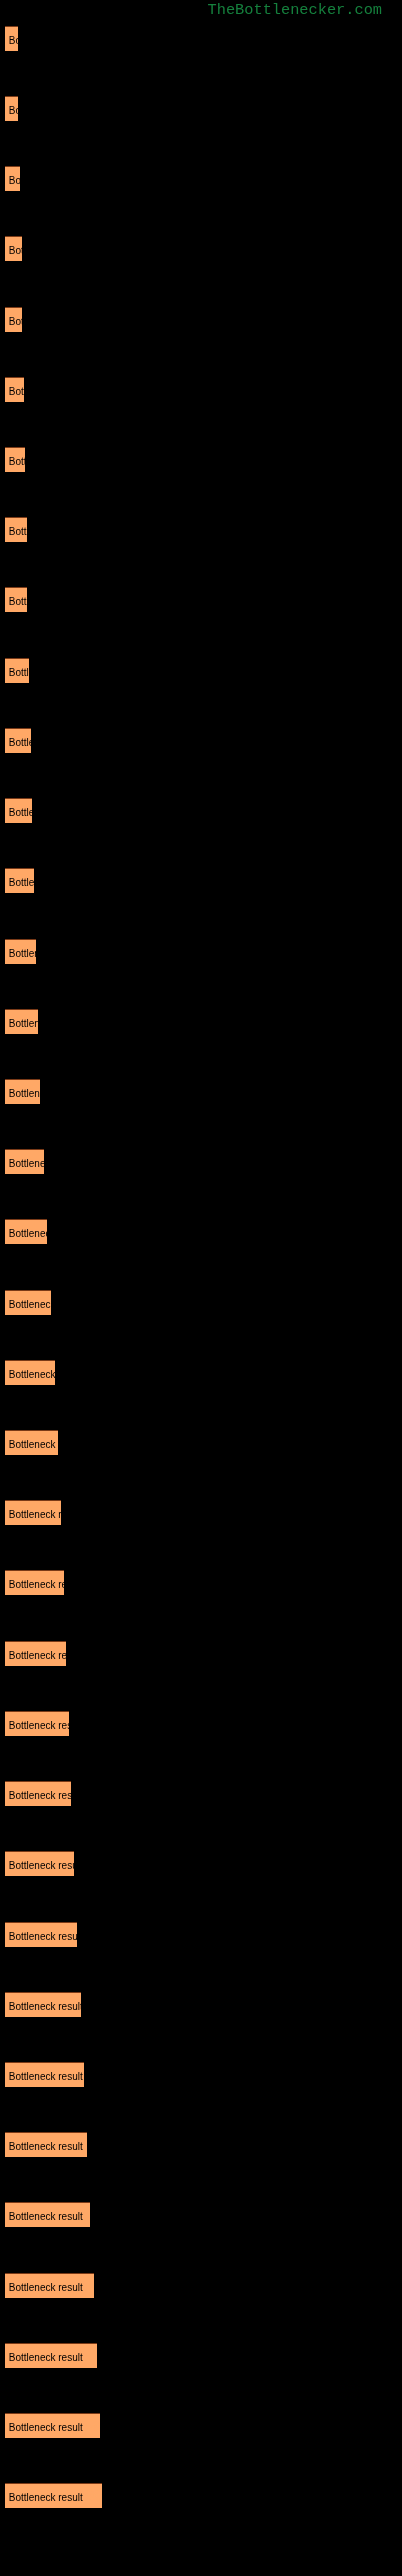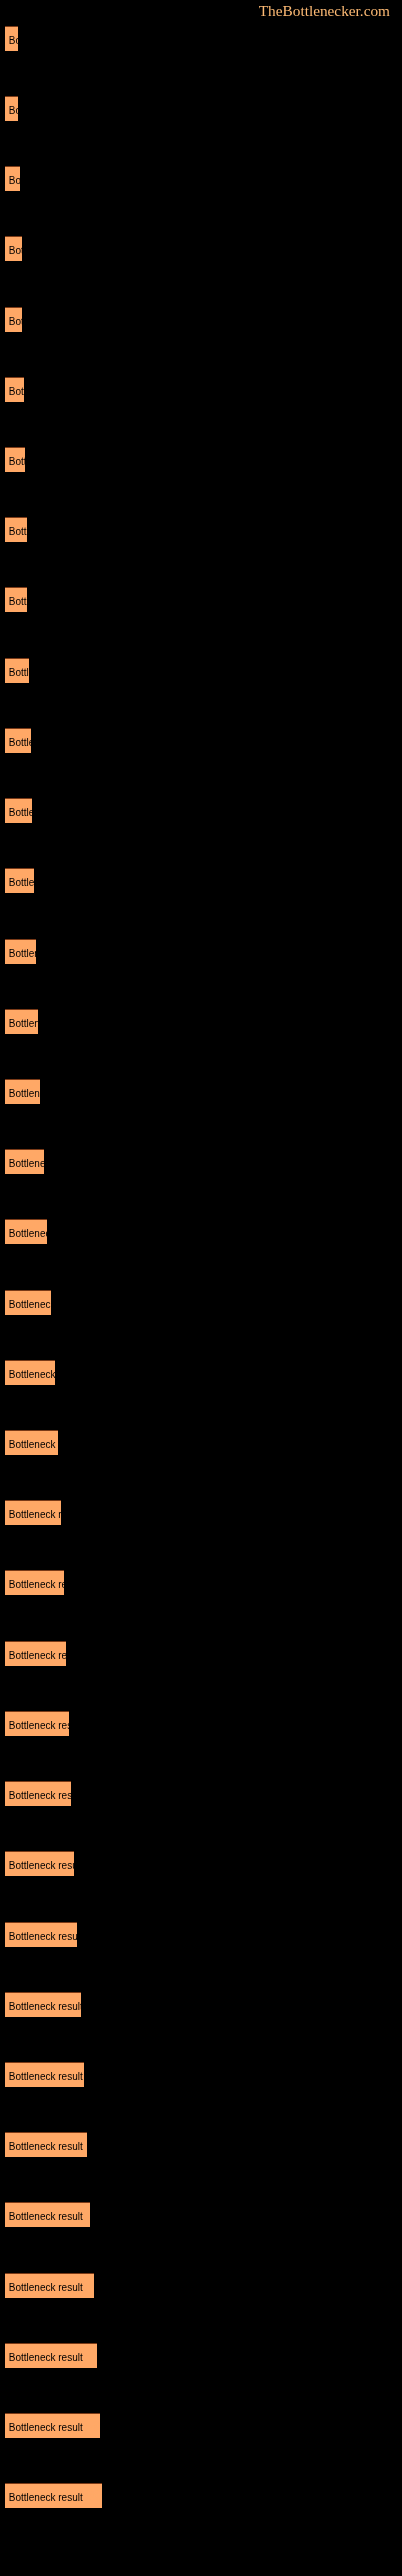--- a/index.html
+++ b/index.html
@@ -16,25 +16,25 @@
   }
   #chart-root {
     position: relative;
     width: 403px;
     height: 2576px;
     background: #000000;
   }
   #watermark-title {
     position: absolute;
     top: 0px;
-    right: 13px;
-    font-family: Liberation Serif, serif;
+    right: 21px;
+    font-family: Liberation Mono, monospace;
     font-size: 15.3px;
     line-height: 21px;
-    color: #fdba74;
+    color: #15803d;
     letter-spacing: 0px;
     white-space: nowrap;
     user-select: none;
   }
   #bars-layer {
     position: absolute;
     left: 0;
     top: 0;
     width: 403px;
     height: 2576px;

